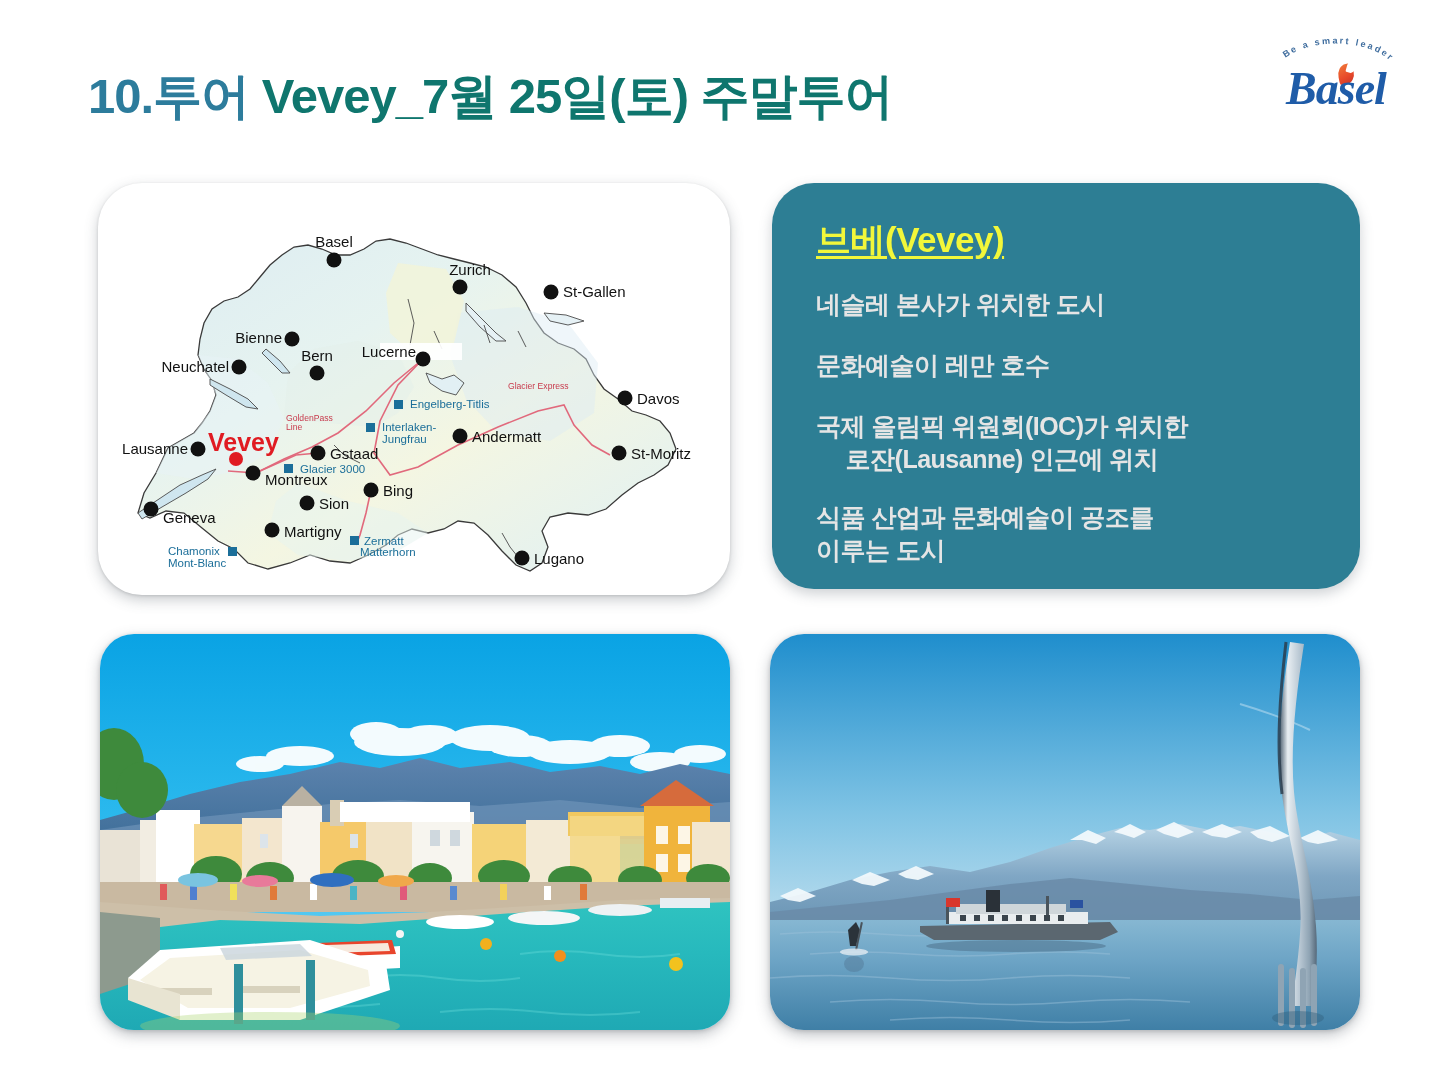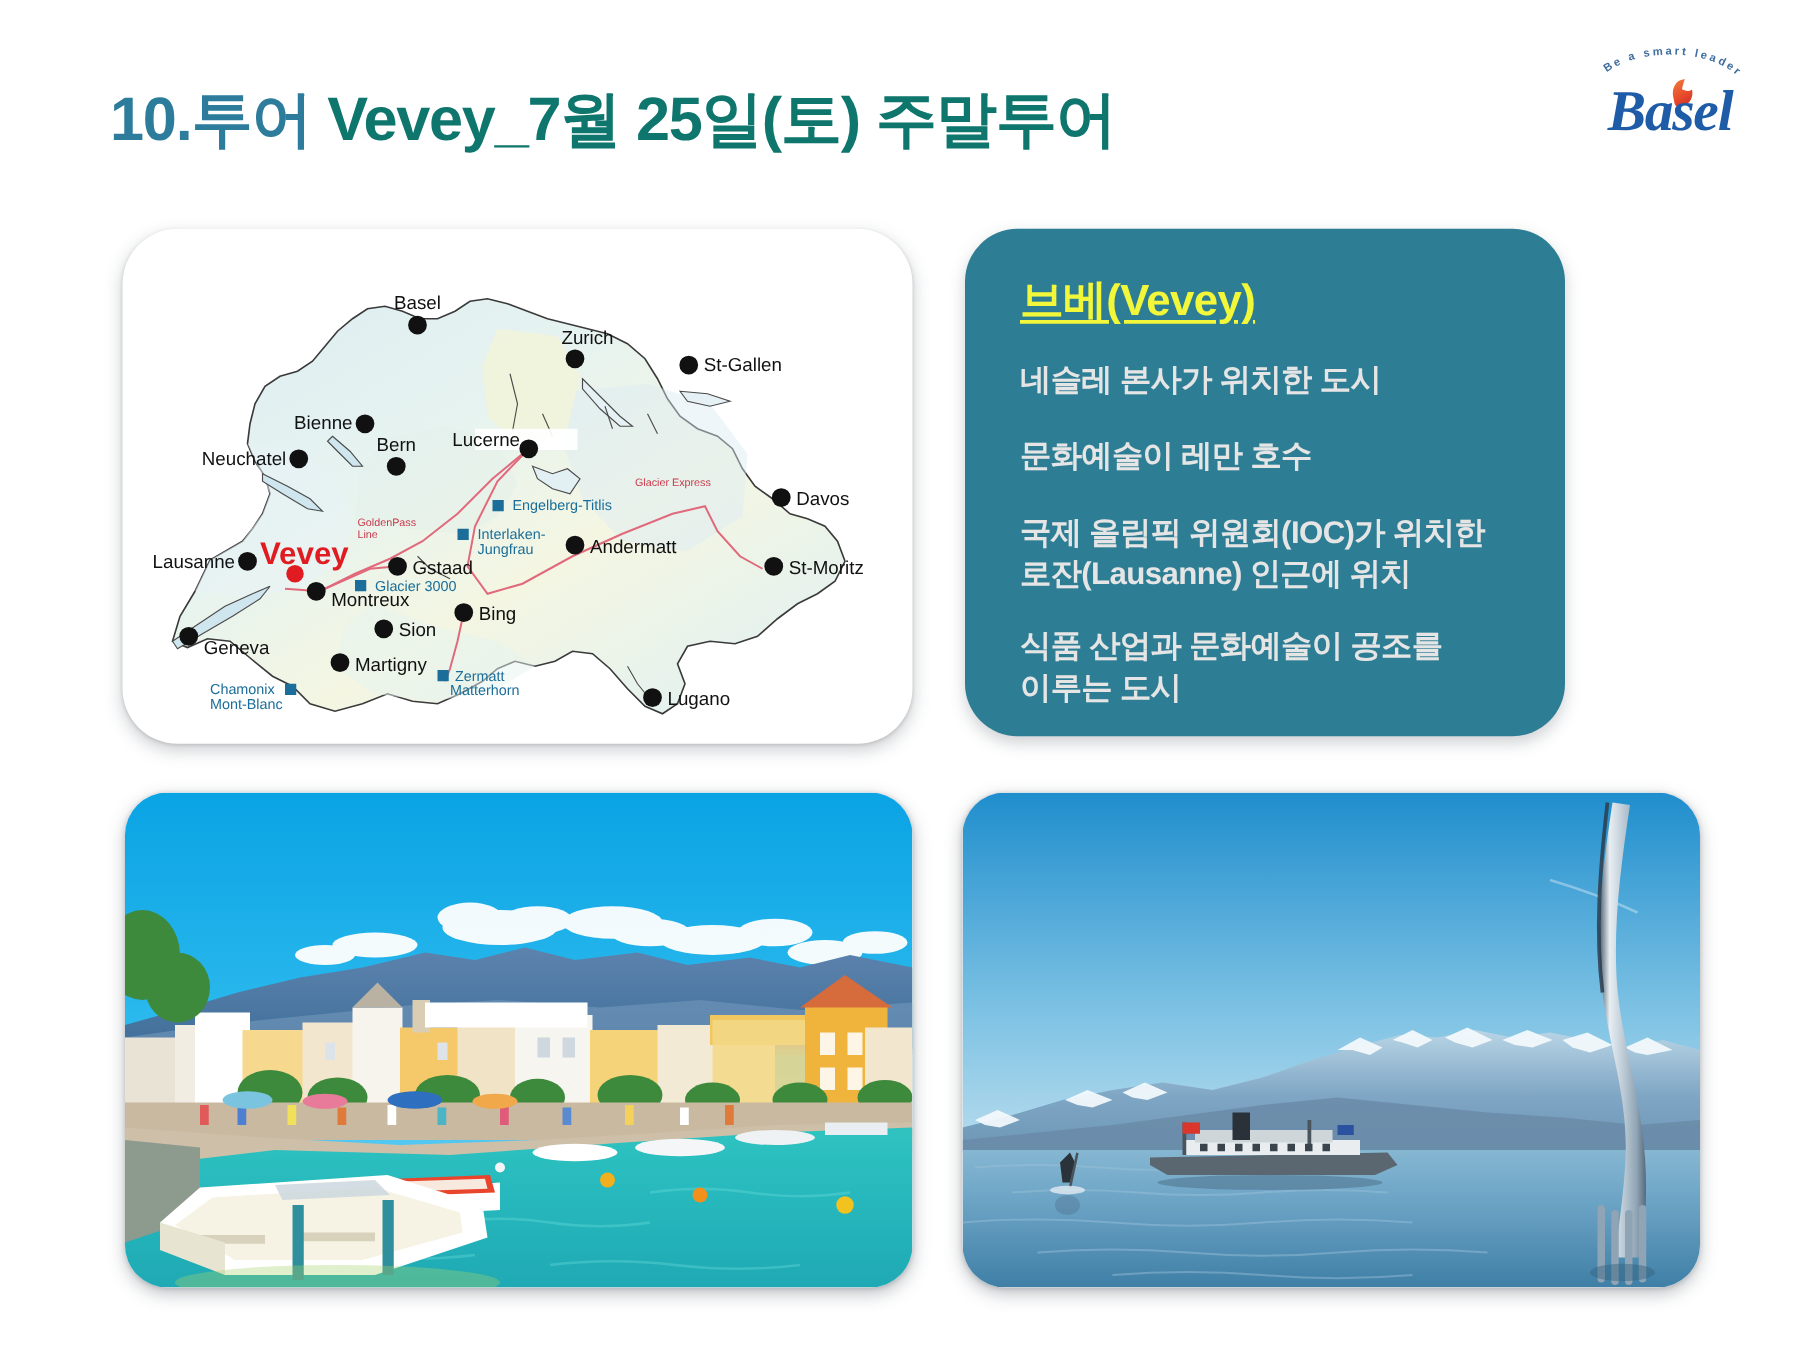--- a/index.html
+++ b/index.html
@@ -46,40 +46,40 @@
   #map-card{
     position:absolute;left:98px;top:183px;width:632px;height:412px;
     background:#ffffff;border-radius:44px;
     box-shadow:0 5px 14px rgba(80,90,100,.30), 0 1px 3px rgba(0,0,0,.14);
     overflow:hidden;
   }
   #map-svg{position:absolute;left:0;top:0;width:632px;height:412px;}
 
   
   #info-panel{
-    position:absolute;left:772px;top:183px;width:480px;height:406px;
+    position:absolute;left:772px;top:183px;width:588px;height:406px;
     background:#2d7e94;border-radius:42px;
     box-shadow:0 5px 13px rgba(80,90,100,.28);
     overflow:hidden;
   }
   #info-heading{
     position:absolute;left:44px;top:34px;
     font-size:35px;font-weight:bold;color:#f2f73a;
     text-decoration:underline;text-underline-offset:4px;
     text-decoration-thickness:3px;
     white-space:nowrap;letter-spacing:-.5px;
   }
   .info-line{
     position:absolute;left:44px;
     font-size:25px;font-weight:bold;color:#e5e5e5;
     line-height:1.30;letter-spacing:-.5px;white-space:pre-line;
   }
   #info-line-0{top:105px;}
   #info-line-1{top:166px;}
-  #info-line-2{top:227px;}
+  #info-line-2{top:227px;text-align:center;}
   #info-line-3{top:318px;}
 
   
   .photo{
     position:absolute;border-radius:34px;overflow:hidden;
     box-shadow:0 5px 14px rgba(70,80,90,.34), 0 1px 4px rgba(0,0,0,.16);
   }
   #photo-vevey-harbour{left:100px;top:634px;width:630px;height:396px;}
   #photo-lake-fork{left:770px;top:634px;width:590px;height:396px;}
   .photo svg{display:block;width:100%;height:100%;}

